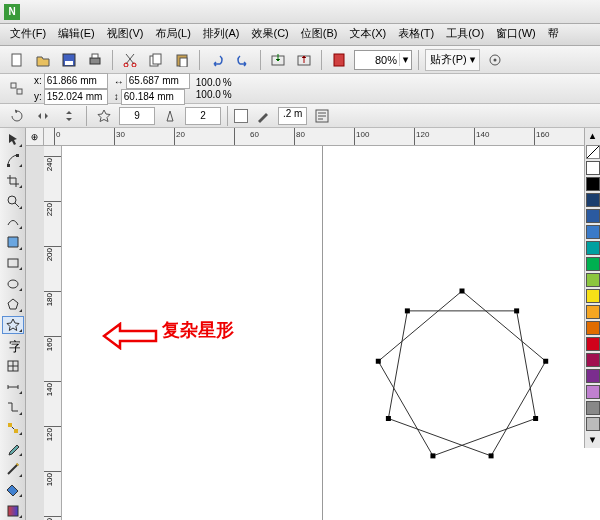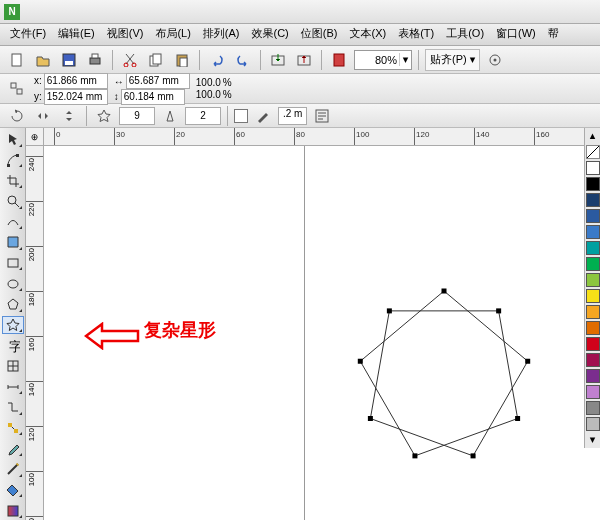--- a/index.html
+++ b/index.html
@@ -27,21 +27,21 @@
 .unit-dd { height:18px; border:1px solid #aaa; background:#fff; display:flex; align-items:flex-start; padding:0 4px; font-size:10px; }
 .main { display:flex; height:392px; }
 .toolbox { width:26px; background:linear-gradient(90deg,#f2f2f2,#d8d8d8); border-right:1px solid #aaa; display:flex; flex-direction:column; align-items:center; padding-top:2px; gap:2px; }
 .tool { width:22px; height:20px; display:flex; align-items:center; justify-content:center; border:1px solid transparent; position:relative; }
 .tool.sel { border:1px solid #5a8fd6; background:#dce8f7; }
 .tool .fly { position:absolute; bottom:1px; right:1px; width:0; height:0; border-left:3px solid transparent; border-bottom:3px solid #333; }
 .docarea { flex:1; display:flex; flex-direction:column; background:#e0e0e0; position:relative; }
 .hruler { height:18px; background:#f0f0f0; border-bottom:1px solid #aaa; position:relative; margin-left:18px; overflow:hidden; font-size:8px; color:#333; }
 .hruler .tick { position:absolute; top:0; border-left:1px solid #666; height:18px; }
 .hruler .tlbl { position:absolute; top:2px; font-size:8px; }
-.doc-row { flex:1; display:flex; }
+.doc-row { flex:1; display:flex;margin-left:18px; }
 .vruler { width:18px; background:#f0f0f0; border-right:1px solid #aaa; position:relative; overflow:hidden; }
 .vruler .tick { position:absolute; left:0; border-top:1px solid #666; width:18px; }
 .vruler .tlbl { position:absolute; left:1px; font-size:8px; writing-mode:vertical-rl; transform:rotate(180deg); }
 .canvas { flex:1; background:#fff; position:relative; overflow:hidden; }
 .page-edge { position:absolute; left:260px; top:0; bottom:0; width:1px; background:#999; }
 .anno-arrow { position:absolute; left:40px; top:176px; }
 .anno-text { position:absolute; left:100px; top:172px; color:#e00; font-size:18px; font-weight:bold; }
 .star-svg { position:absolute; left:300px; top:130px; }
 .palette { position:absolute; right:0; top:128px; width:16px; background:#e8e8e8; border-left:1px solid #aaa; display:flex; flex-direction:column; }
 .sw { width:14px; height:14px; margin:1px auto; }
@@ -379,21 +379,21 @@
   <div class="docarea">
     <div class="ruler-origin">⊕</div>
     <div class="hruler" id="hruler">
         <div class="tick" style="left: 10px;"></div>
         <div class="tlbl" style="left: 12px;">0</div>
         <div class="tick" style="left: 70px;"></div>
         <div class="tlbl" style="left: 72px;">30</div>
         <div class="tick" style="left: 130px;"></div>
         <div class="tlbl" style="left: 132px;">20</div>
         <div class="tick" style="left: 190px;"></div>
-        <div class="tlbl" style="left: 192px;">60</div>
+        <div class="tlbl" style="left: 206px;">60</div>
         <div class="tick" style="left: 250px;"></div>
         <div class="tlbl" style="left: 252px;">80</div>
         <div class="tick" style="left: 310px;"></div>
         <div class="tlbl" style="left: 312px;">100</div>
         <div class="tick" style="left: 370px;"></div>
         <div class="tlbl" style="left: 372px;">120</div>
         <div class="tick" style="left: 430px;"></div>
         <div class="tlbl" style="left: 432px;">140</div>
         <div class="tick" style="left: 490px;"></div>
         <div class="tlbl" style="left: 492px;">160</div>

